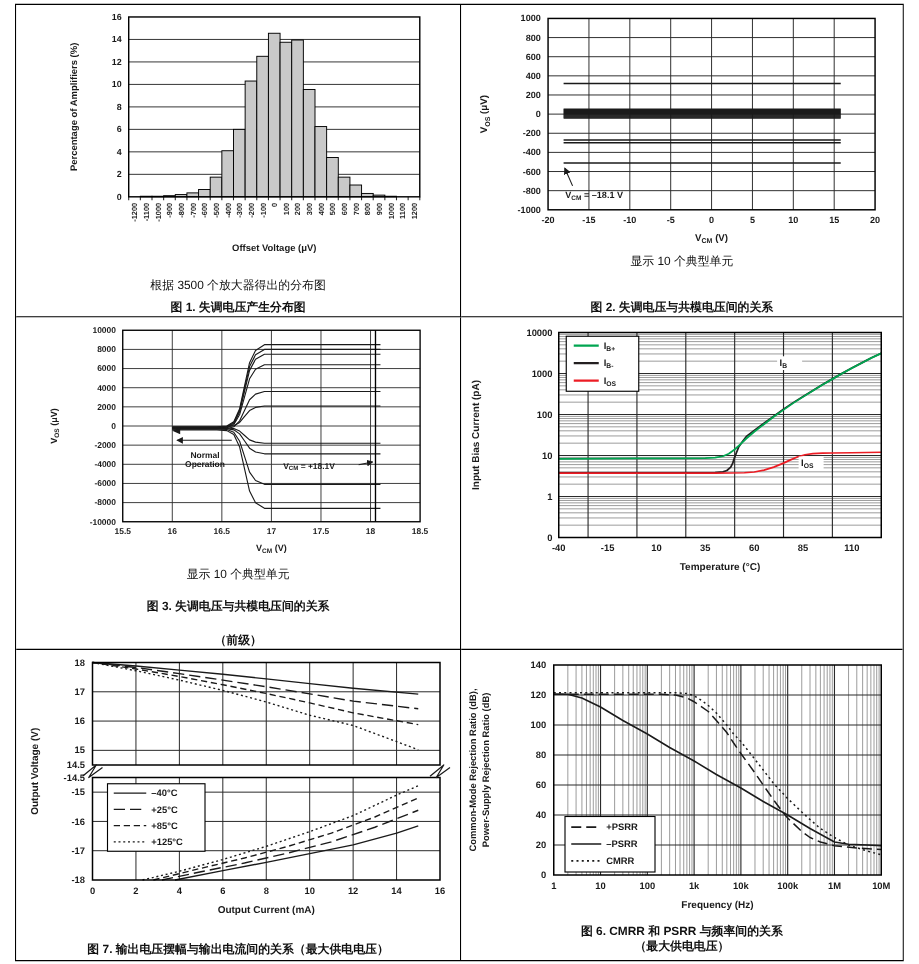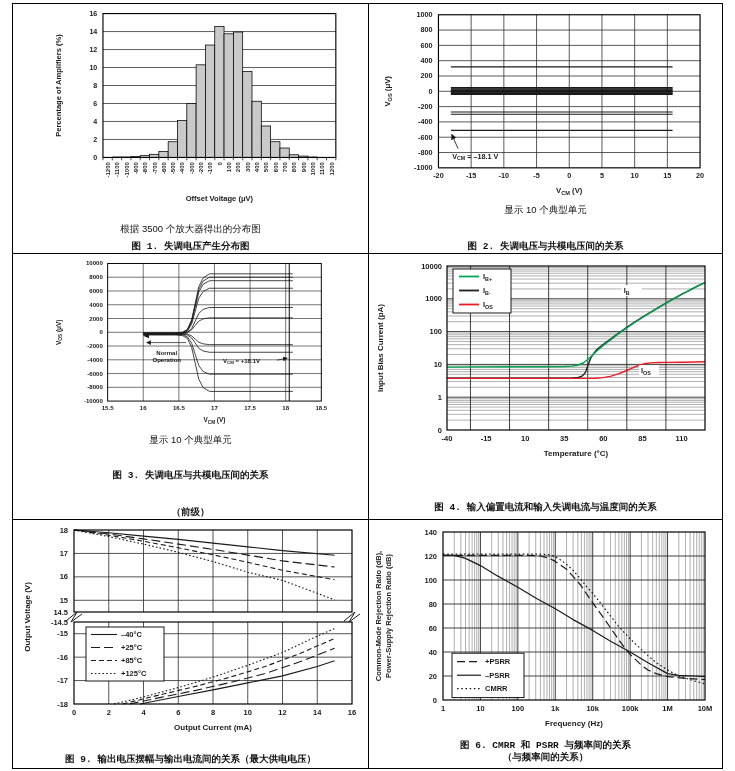--- a/index.html
+++ b/index.html
@@ -5,26 +5,26 @@
   html,body{margin:0;padding:0;background:#fff;}
   .page{position:relative;width:735px;height:771px;background:#fff;overflow:hidden;
         font-family:"Liberation Sans","DejaVu Sans",sans-serif;}
   .frame{position:absolute;left:12px;top:3px;width:711px;height:766px;border:1px solid #000;
          display:grid;grid-template-columns:356px 1fr;grid-template-rows:250px 266px 1fr;box-sizing:border-box;}
   .cell{border-right:1px solid #000;border-bottom:1px solid #000;overflow:hidden;
         display:flex;flex-direction:column;align-items:center;background:#fff;box-sizing:border-box;}
   .cell.colR{border-right:none;}
   .cell.row3{border-bottom:none;}
   .note{font-size:9.5px;color:#111;text-align:center;line-height:1.25;}
-  .cap{font-size:9.5px;font-weight:bold;color:#111;text-align:center;line-height:1.3;font-family:Liberation Mono, monospace;}
+  .cap{font-size:9.5px;font-weight:bold;color:#111;text-align:center;line-height:1.3;}
   svg{display:block;}
   svg text{font-family:"Liberation Sans","DejaVu Sans",sans-serif;}
   .c1 svg{margin-top:2px}.c1 .note{margin-top:18px}.c1 .cap{margin-top:6px}
   .c2 svg{margin-top:3px}.c2 .note{margin-top:3px}.c2 .cap{margin-top:25px}
-  .c3 svg{margin-top:3px}.c3 .note{margin-top:1px}.c3 .cap{margin-top:24px}
+  .c3 svg{margin-top:3px}.c3 .note{margin-top:1px}.c3 .cap{margin-top:14px}
   .c4 svg{margin-top:4px}.c4 .cap{margin-top:30px}
   .c5 svg{margin-top:4px}.c5 .cap{margin-top:18px}
   .c6 svg{margin-top:4px}.c6 .cap{}
 </style>
 </head>
 <body>
 
 <div class="page">
   <div class="frame">
 
@@ -335,21 +335,20 @@
           <text x="312.5454545454545" y="183" font-size="7.5" text-anchor="middle" font-weight="bold" fill="#1a1a1a"><tspan>110</tspan></text>
           <text x="73" y="174.5" font-size="7.5" text-anchor="end" font-weight="bold" fill="#1a1a1a"><tspan>0</tspan></text>
           <text x="73" y="141.7" font-size="7.5" text-anchor="end" font-weight="bold" fill="#1a1a1a"><tspan>1</tspan></text>
           <text x="73" y="108.9" font-size="7.5" text-anchor="end" font-weight="bold" fill="#1a1a1a"><tspan>10</tspan></text>
           <text x="73" y="76.1" font-size="7.5" text-anchor="end" font-weight="bold" fill="#1a1a1a"><tspan>100</tspan></text>
           <text x="73" y="43.30000000000001" font-size="7.5" text-anchor="end" font-weight="bold" fill="#1a1a1a"><tspan>1000</tspan></text>
           <text x="73" y="10.5" font-size="7.5" text-anchor="end" font-weight="bold" fill="#1a1a1a"><tspan>10000</tspan></text>
           <text x="207" y="198" font-size="8" text-anchor="middle" font-weight="bold" fill="#1a1a1a"><tspan>Temperature (°C)</tspan></text>
           <text x="14" y="90" font-size="8" text-anchor="middle" font-weight="bold" fill="#1a1a1a" transform="rotate(-90 14 90)"><tspan>Input Bias Current (pA)</tspan></text>
         </svg>
-      <div class="cap">图 4. 输入偏置电流和输入失调电流与温度间的关系</div>
     </div>
 
     <div class="cell c5 row3">
       <svg id="fig5" width="354" height="212" viewBox="0 0 354 212">
           <line x1="94.75" y1="6" x2="94.75" y2="88" stroke="#2a2a2a" stroke-width="0.8"></line>
           <line x1="94.75" y1="98" x2="94.75" y2="180" stroke="#2a2a2a" stroke-width="0.8"></line>
           <line x1="129.5" y1="6" x2="129.5" y2="88" stroke="#2a2a2a" stroke-width="0.8"></line>
           <line x1="129.5" y1="98" x2="129.5" y2="180" stroke="#2a2a2a" stroke-width="0.8"></line>
           <line x1="164.25" y1="6" x2="164.25" y2="88" stroke="#2a2a2a" stroke-width="0.8"></line>
           <line x1="164.25" y1="98" x2="164.25" y2="180" stroke="#2a2a2a" stroke-width="0.8"></line>
@@ -403,21 +402,21 @@
           <text x="129.5" y="191" font-size="7.5" text-anchor="middle" font-weight="bold" fill="#1a1a1a"><tspan>4</tspan></text>
           <text x="164.25" y="191" font-size="7.5" text-anchor="middle" font-weight="bold" fill="#1a1a1a"><tspan>6</tspan></text>
           <text x="199" y="191" font-size="7.5" text-anchor="middle" font-weight="bold" fill="#1a1a1a"><tspan>8</tspan></text>
           <text x="233.75" y="191" font-size="7.5" text-anchor="middle" font-weight="bold" fill="#1a1a1a"><tspan>10</tspan></text>
           <text x="268.5" y="191" font-size="7.5" text-anchor="middle" font-weight="bold" fill="#1a1a1a"><tspan>12</tspan></text>
           <text x="303.25" y="191" font-size="7.5" text-anchor="middle" font-weight="bold" fill="#1a1a1a"><tspan>14</tspan></text>
           <text x="338" y="191" font-size="7.5" text-anchor="middle" font-weight="bold" fill="#1a1a1a"><tspan>16</tspan></text>
           <text x="199" y="206" font-size="8" text-anchor="middle" font-weight="bold" fill="#1a1a1a"><tspan>Output Current (mA)</tspan></text>
           <text x="16" y="93" font-size="8" text-anchor="middle" font-weight="bold" fill="#1a1a1a" transform="rotate(-90 16 93)"><tspan>Output Voltage (V)</tspan></text>
         </svg>
-      <div class="cap">图 9. 输出电压摆幅与输出电流间的关系（最大供电电压）</div>
+      <div class="cap">图 7. 输出电压摆幅与输出电流间的关系（最大供电电压）</div>
     </div>
 
     <div class="cell c6 colR row3">
       <svg id="fig6" width="354" height="216" viewBox="0 0 354 216">
           <line x1="85.26712269485186" y1="8" x2="85.26712269485186" y2="176" stroke="#606060" stroke-width="0.5"></line>
           <line x1="91.85796696236451" y1="8" x2="91.85796696236451" y2="176" stroke="#606060" stroke-width="0.5"></line>
           <line x1="96.53424538970373" y1="8" x2="96.53424538970373" y2="176" stroke="#606060" stroke-width="0.5"></line>
           <line x1="100.16144873371957" y1="8" x2="100.16144873371957" y2="176" stroke="#606060" stroke-width="0.5"></line>
           <line x1="103.12508965721638" y1="8" x2="103.12508965721638" y2="176" stroke="#606060" stroke-width="0.5"></line>
           <line x1="105.63081235481933" y1="8" x2="105.63081235481933" y2="176" stroke="#606060" stroke-width="0.5"></line>
@@ -508,17 +507,17 @@
           <text x="68" y="106.5" font-size="7.5" text-anchor="end" font-weight="bold" fill="#1a1a1a"><tspan>60</tspan></text>
           <text x="68" y="82.5" font-size="7.5" text-anchor="end" font-weight="bold" fill="#1a1a1a"><tspan>80</tspan></text>
           <text x="68" y="58.5" font-size="7.5" text-anchor="end" font-weight="bold" fill="#1a1a1a"><tspan>100</tspan></text>
           <text x="68" y="34.5" font-size="7.5" text-anchor="end" font-weight="bold" fill="#1a1a1a"><tspan>120</tspan></text>
           <text x="68" y="10.5" font-size="7.5" text-anchor="end" font-weight="bold" fill="#1a1a1a"><tspan>140</tspan></text>
           <text x="205" y="202" font-size="8" text-anchor="middle" font-weight="bold" fill="#1a1a1a"><tspan>Frequency (Hz)</tspan></text>
           <text x="12" y="92" font-size="7.5" text-anchor="middle" font-weight="bold" fill="#1a1a1a" transform="rotate(-90 12 92)"><tspan>Common-Mode Rejection Ratio (dB),</tspan></text>
           <text x="22" y="92" font-size="7.5" text-anchor="middle" font-weight="bold" fill="#1a1a1a" transform="rotate(-90 22 92)"><tspan>Power-Supply Rejection Ratio (dB)</tspan></text>
         </svg>
       <div class="cap">图 6. CMRR 和 PSRR 与频率间的关系</div>
-      <div class="cap">（与频率间的关系）</div>
+      <div class="cap">（最大供电电压）</div>
     </div>
 
   </div>
 </div>
 
 </body></html>

